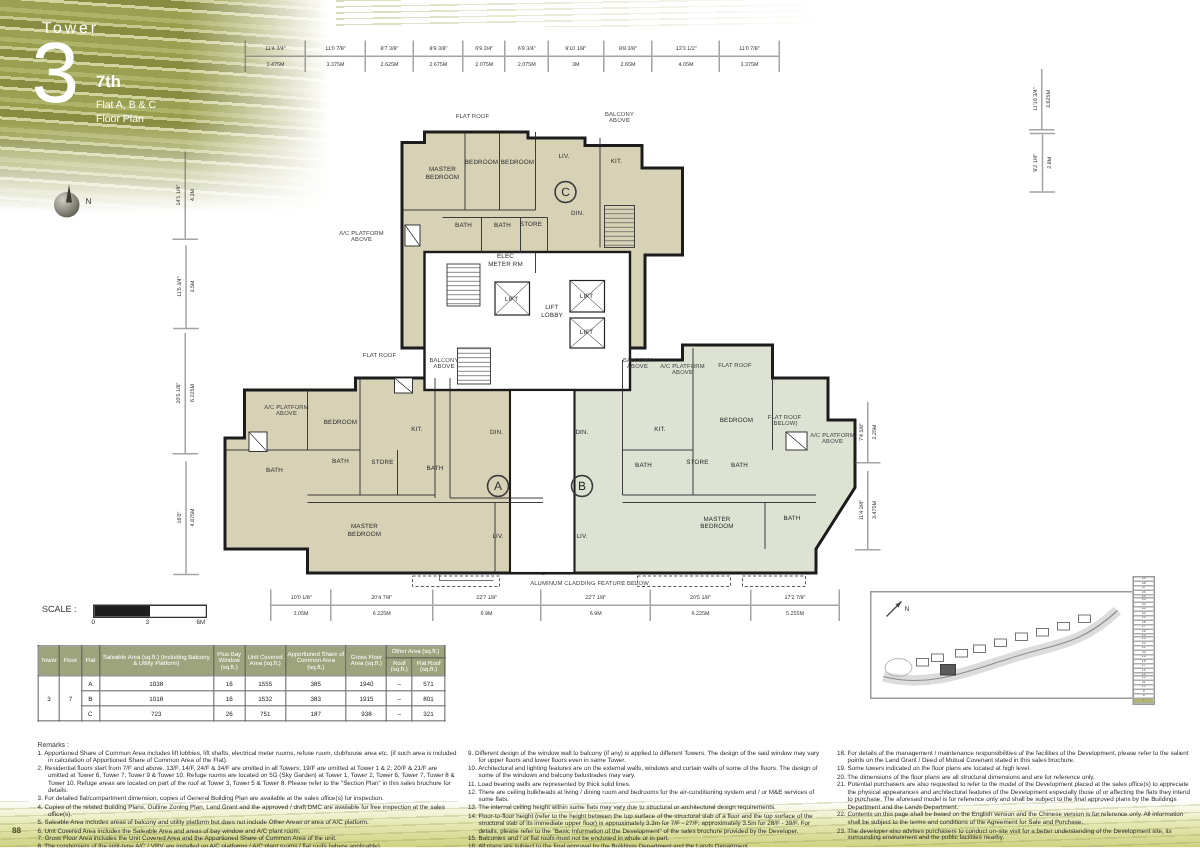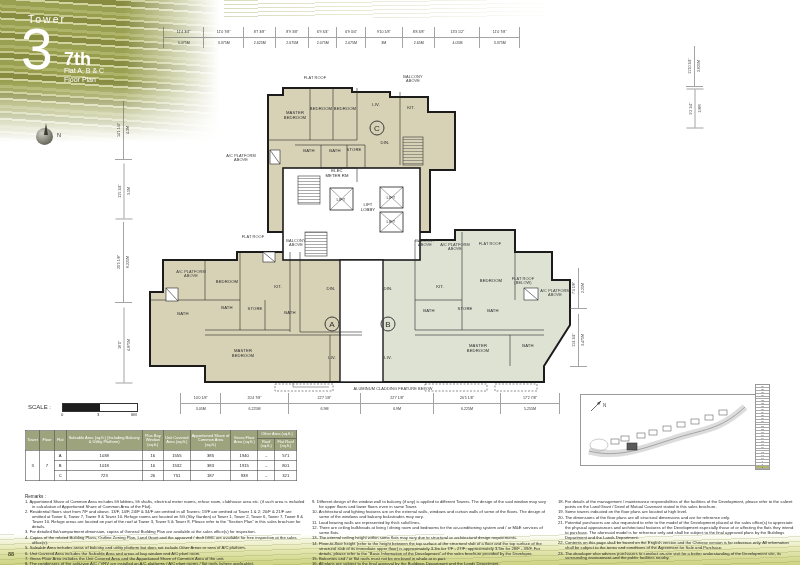--- a/index.html
+++ b/index.html
@@ -18,21 +18,21 @@
                linear-gradient(to bottom,rgba(255,255,255,0) 55%,#fff 96%);}
   #bottom-wave{position:absolute;left:0;top:534px;width:800px;height:31px;
     background:linear-gradient(to bottom,rgba(255,255,255,0),#e7eab8 45%,#cdd281 100%);}
   #bottom-wave::after{content:"";position:absolute;inset:0;
     background:repeating-linear-gradient(178deg,rgba(130,135,60,.22) 0 1px,rgba(255,255,255,0) 1px 5px);}
 
   
   .hdr{position:absolute;color:#fff;z-index:3;}
   #hdr-tower{left:28px;top:13px;font-size:10.5px;letter-spacing:2px;}
   #hdr-number{left:21px;top:21px;font-size:57px;line-height:1;font-weight:400;}
-  #hdr-floor{left:64px;top:49px;font-size:18px;font-weight:bold;}
+  #hdr-floor{left:64px;top:49px;font-size:11px;font-weight:bold;}
   #hdr-units{left:64px;top:67px;font-size:7px;}
   #hdr-plan{left:64px;top:75.5px;font-size:7px;}
 
   
   #compass{position:absolute;left:34px;top:124px;width:26px;height:26px;z-index:3;}
   #compass .ball{position:absolute;left:2px;top:4px;width:17px;height:17px;border-radius:50%;
     background:radial-gradient(circle at 35% 30%,#cfcfc6,#6c6c60 70%,#3c3c33);}
   #compass .needle{position:absolute;left:10px;top:-1px;width:0;height:0;
     border-left:2.5px solid transparent;border-right:2.5px solid transparent;border-bottom:12px solid #3a3a30;}
   #compass .n{position:absolute;left:23px;top:8px;font-size:5.5px;color:#333;}

